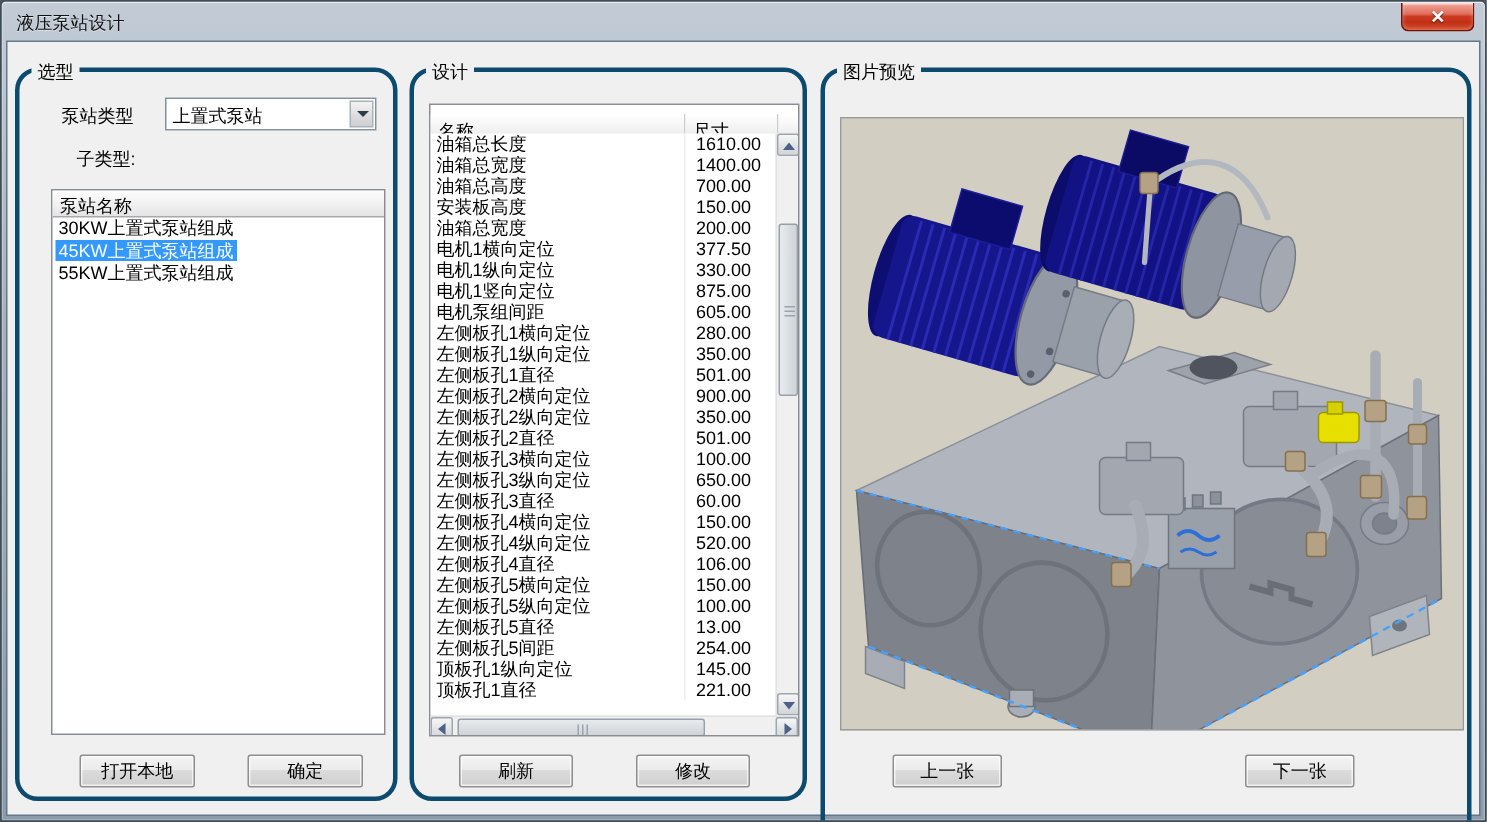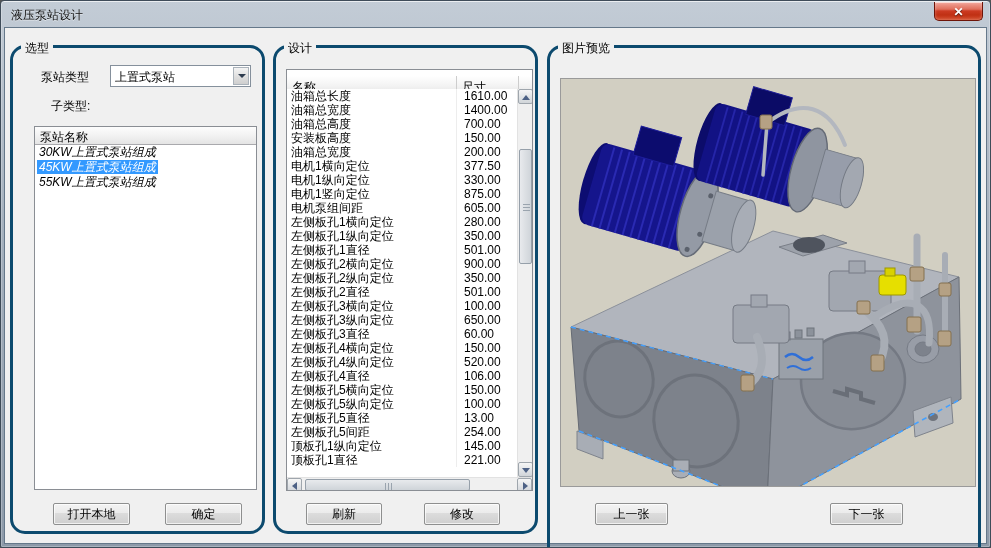--- a/index.html
+++ b/index.html
@@ -21,21 +21,21 @@
   .g-preview{left:542px;top:17px;width:434px;height:524px;}
 
   .lbl{position:absolute;font-size:12px;color:#000;}
   .combo{position:absolute;height:22px;border:1px solid #85909c;background:#fff;}
   .combo-val{position:absolute;left:4px;top:3px;font-size:12px;}
   .combo-btn{position:absolute;right:1px;top:1px;width:16px;height:18px;background:linear-gradient(180deg,#f4f4f4,#dcdcdc 60%,#cfcfcf);border:1px solid #aab2ba;}
   .arr-down{position:absolute;left:4px;top:6px;width:0;height:0;border-left:4px solid transparent;border-right:4px solid transparent;border-top:4px solid #2d3b4e;}
 
   .listbox{position:absolute;left:21px;top:78px;width:223px;height:364px;border:1px solid #8a8e94;background:#fff;overflow:hidden;}
   .list-header{height:18px;background:linear-gradient(180deg,#fdfdfd,#f1f1f1 55%,#e4e4e4);border-bottom:1px solid #a9a9ad;font-size:12px;padding:2px 0 0 5px;}
-  .list-item{height:15px;font-size:12px;line-height:15px;padding-left:2px;white-space:nowrap;font-style:italic;}
+  .list-item{height:15px;font-size:12px;line-height:15px;padding-left:2px;white-space:nowrap;}
   .list-item .li-text{padding:0 2px;}
   .list-item.selected .li-text{background:#3399ff;color:#fff;}
 
   .btn{position:absolute;height:22px;font-size:12px;color:#000;text-align:center;line-height:20px;
     background:linear-gradient(180deg,#f3f3f3 0%,#ebebeb 45%,#dcdcdc 46%,#cfcfcf 100%);
     border:1px solid #8e8f8f;border-radius:2px;box-shadow:inset 0 0 0 1px rgba(255,255,255,.7);padding:0;}
 
   .table{position:absolute;left:10px;top:21px;width:247px;height:422px;border:1px solid #8a8e94;background:#fff;overflow:hidden;}
   .t-header{position:absolute;left:0;top:6px;right:0;height:19px;display:flex;}
   .t-hcell{height:19px;background:linear-gradient(180deg,#ffffff,#f3f3f3 55%,#e5e5e5);border-right:1px solid #cdcdcd;border-bottom:1px solid #a7a7ab;font-size:12px;padding:3px 0 0 5px;}

